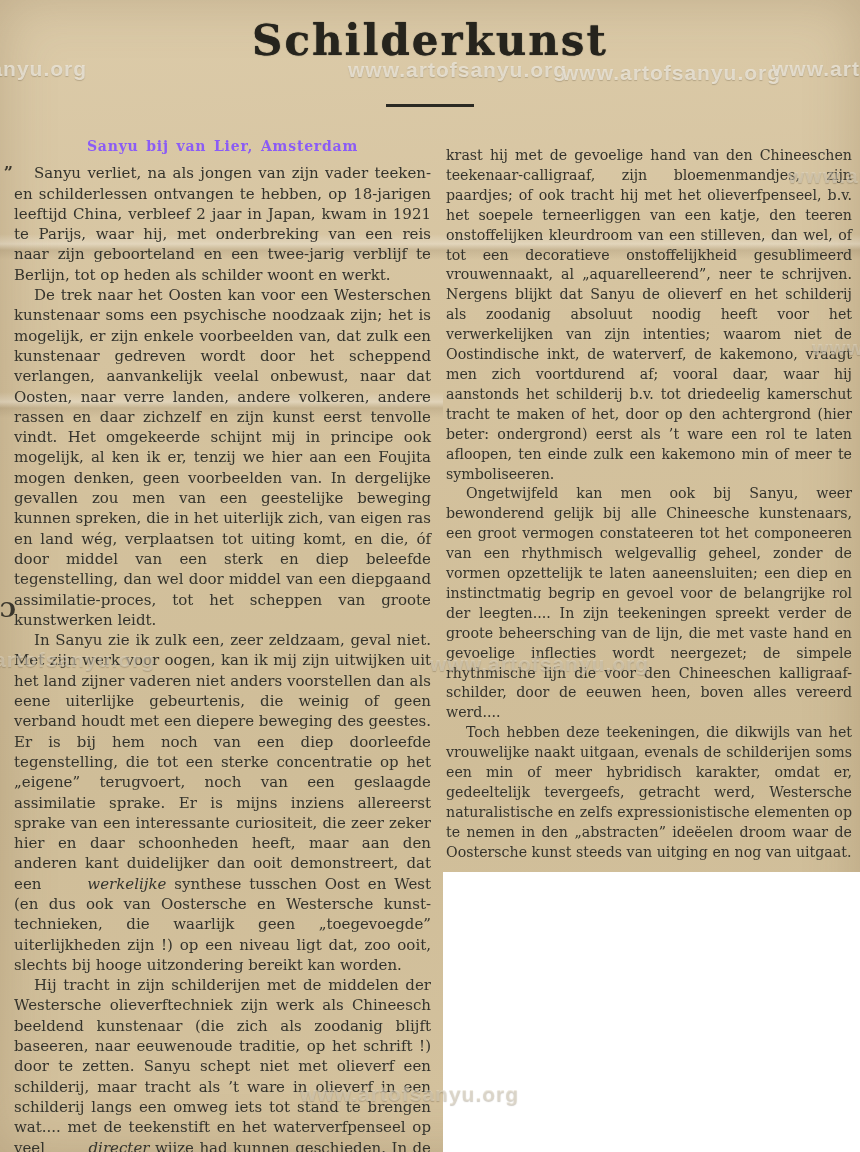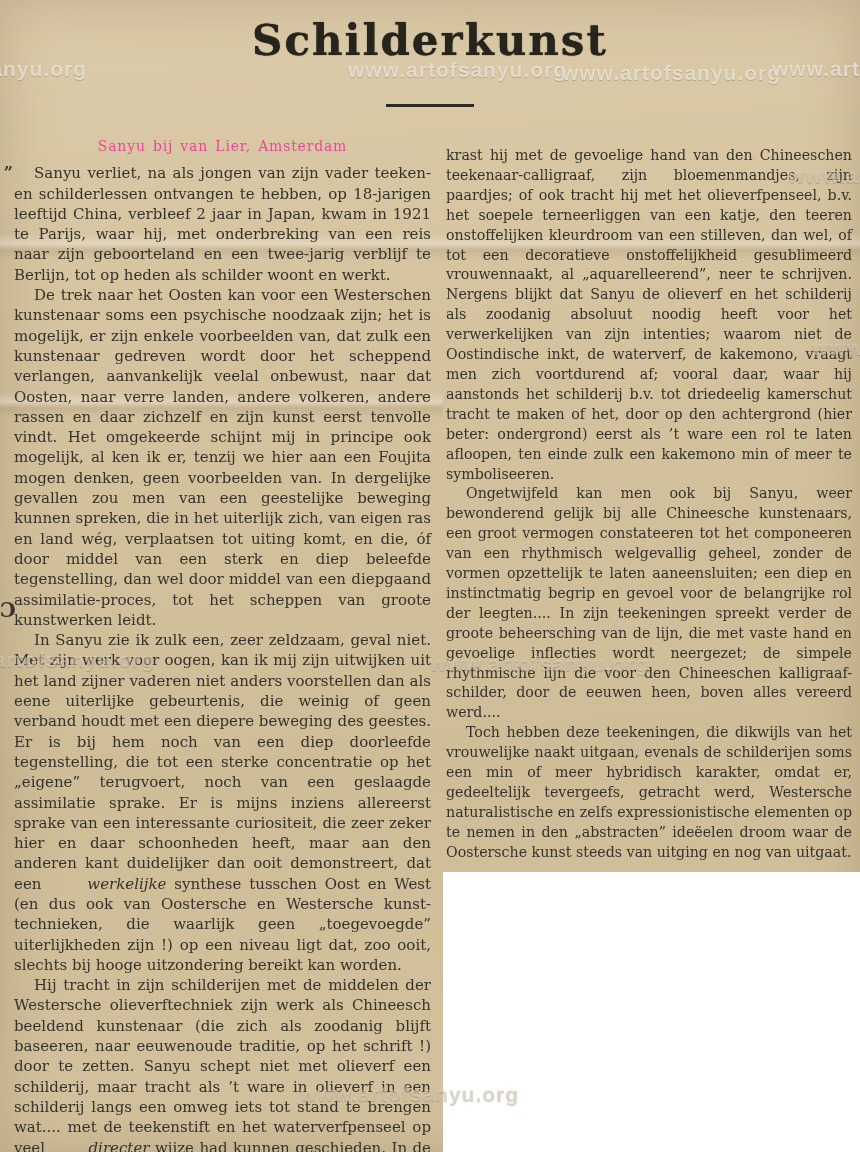--- a/index.html
+++ b/index.html
@@ -30,22 +30,22 @@
   .divider {
     position:absolute; top:104px; left:386px; width:88px; height:3px;
     background:#2b2a23;
   }
   .col {
     position:absolute; color:#34332c; text-align:justify;
   }
   .col-left  { left:14px;  top:136px; width:417px; font-size:15px;   line-height:20.3px; }
   .col-right { left:446px; top:146px; width:406px; font-size:14.2px; line-height:19.9px; }
   .heading {
-    margin:0 0 7px 0; text-align:center; font-size:14px; font-weight:400;
-    letter-spacing:0.8px; word-spacing:2px; color:#ec4899;
+    margin:0 0 7px 0; text-align:center; font-size:14px; font-weight:700;
+    letter-spacing:0.8px; word-spacing:2px; color:#8b5cf6;
   }
   .col p { margin:0; text-indent:20px; }
   .col p.no-indent { text-indent:0; }
   em { font-style:italic;margin-left:38px; }
   .wm {
     position:absolute; pointer-events:none; white-space:nowrap;
     font-family:"Liberation Sans", sans-serif; font-weight:700; font-size:21px;
     letter-spacing:1px; color:rgba(236,231,220,0.80);
     text-shadow:0 1px 1px rgba(95,82,58,0.30);
   }

